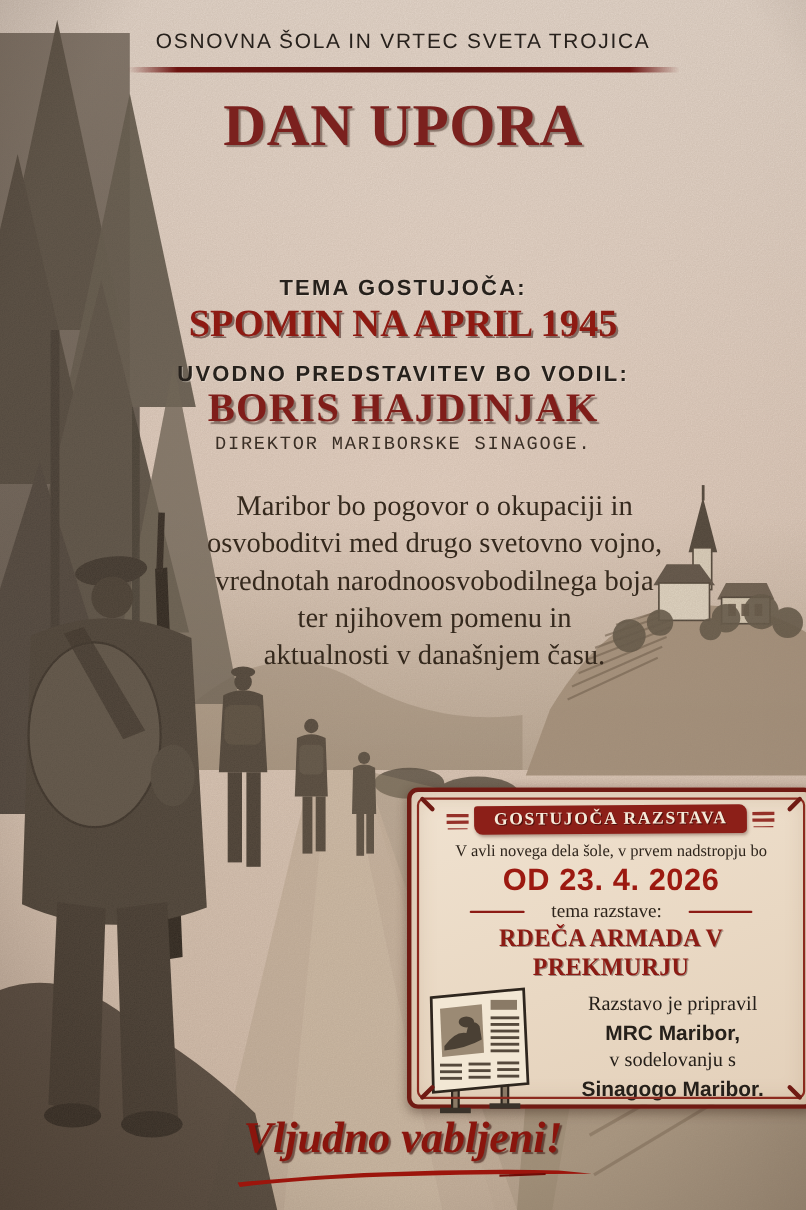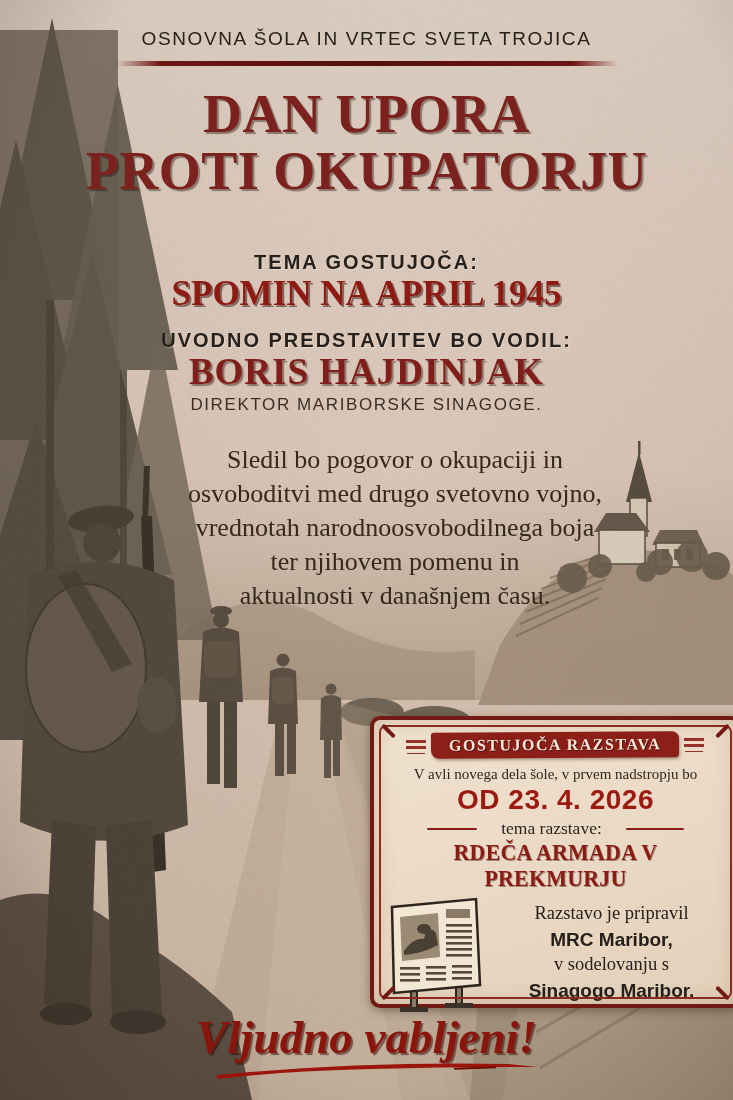--- a/index.html
+++ b/index.html
@@ -36,21 +36,21 @@
     font-weight:700;font-size:35px;color:#8e1a12;text-shadow:2px 2px 0 rgba(43,12,8,.5);
   }
   .intro-label{top:329px;}
   .speaker-name{
     position:absolute;top:350px;left:0;width:100%;text-align:center;
     font-weight:700;font-size:37px;color:#801e1a;letter-spacing:1px;
     text-shadow:2px 2px 1px rgba(43,15,10,.45);
   }
   .speaker-role{
     position:absolute;top:395px;left:0;width:100%;text-align:center;
-    font-family:Liberation Sans, sans-serif;font-size:17px;letter-spacing:1.6px;color:#3a2f26;
+    font-family:Liberation Mono, monospace;font-size:17px;letter-spacing:1.6px;color:#3a2f26;
   }
   .description{
     position:absolute;top:443px;left:160px;width:470px;text-align:center;
     font-size:26px;line-height:34px;color:#35291d;
   }
 
   
   .exhibit{
     position:absolute;left:370px;top:716px;width:371px;height:292px;box-sizing:border-box;
     border:4px solid #701a13;border-radius:10px;
@@ -91,21 +91,21 @@
   }
   .exhibit-content{display:flex;margin-top:3px;padding:0 8px 0 10px;}
   .board{flex:none;width:110px;height:124px;}
   .credits{flex:1;text-align:center;margin-top:6px;line-height:25.5px;color:#26201a;}
   .c-serif{font-size:18.5px;}
   .c-bold{font-family:"Liberation Sans",sans-serif;font-weight:700;font-size:19px;}
 
   
   .closing{
     position:absolute;top:1010px;left:0;width:100%;text-align:center;
-    font-weight:700;font-style:italic;font-size:47px;color:#8a150d;
+    font-weight:700;font-style:italic;font-size:40px;color:#8a150d;
     text-shadow:2px 2px 1px rgba(50,8,4,.55);
   }
   .closing-underline{position:absolute;top:1058px;left:212px;width:330px;height:22px;}
 </style>
 </head>
 <body>
 
 <div class="poster">
 
   <svg class="bg" viewBox="0 0 733 1100" xmlns="http://www.w3.org/2000/svg" aria-hidden="true">
@@ -258,32 +258,31 @@
 
     <rect width="733" height="1100" filter="url(#grainF)" opacity=".22"></rect>
     <rect width="733" height="1100" fill="url(#vigG)"></rect>
   </svg>
 
   <div class="school">OSNOVNA ŠOLA IN VRTEC SVETA TROJICA</div>
   <div class="divider"></div>
 
   <h1 class="title">
     <span>DAN UPORA</span>
-    <span>PROTI OKUPATORJU</span>
   </h1>
 
   <div class="label theme-label">TEMA GOSTUJOČA:</div>
   <div class="theme-value">SPOMIN NA APRIL 1945</div>
 
   <div class="label intro-label">UVODNO PREDSTAVITEV BO VODIL:</div>
   <div class="speaker-name">BORIS HAJDINJAK</div>
   <div class="speaker-role">DIREKTOR MARIBORSKE SINAGOGE.</div>
 
   <div class="description">
-    <div>Sledil bo pogovor o okupaciji in</div>
+    <div>Maribor bo pogovor o okupaciji in</div>
     <div>osvoboditvi med drugo svetovno vojno,</div>
     <div>vrednotah narodnoosvobodilnega boja</div>
     <div>ter njihovem pomenu in</div>
     <div>aktualnosti v današnjem času.</div>
   </div>
 
   <section class="exhibit">
     <div class="inner-line"></div>
     <span class="notch n-tl"></span>
     <span class="notch n-tr"></span>

